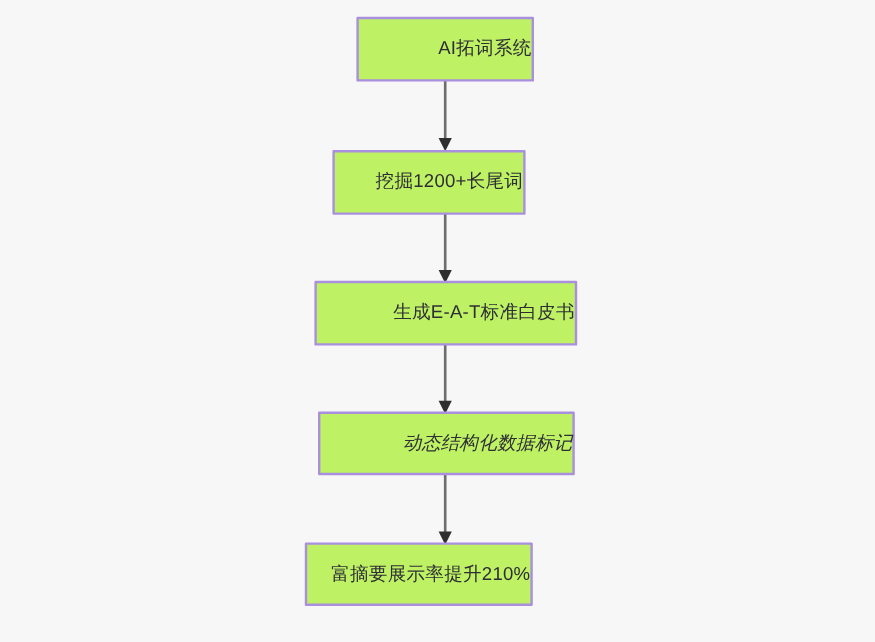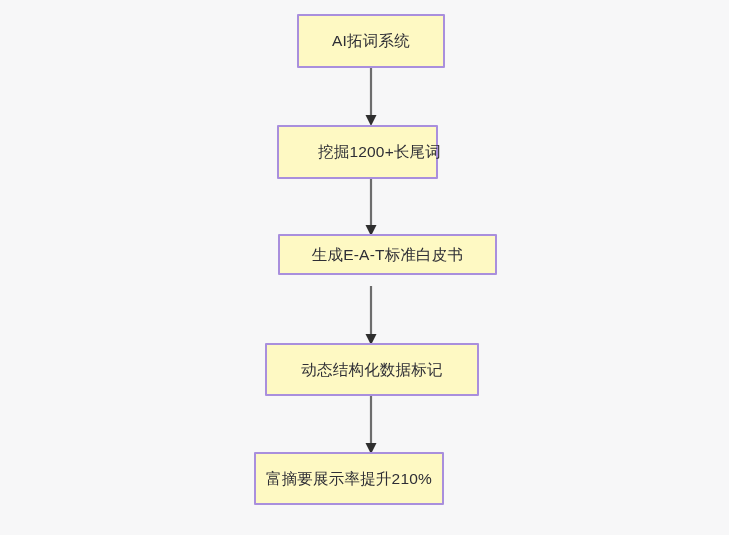--- a/index.html
+++ b/index.html
@@ -14,26 +14,26 @@
     overflow: hidden;
   }
   #flowchart {
     position: relative;
     width: 729px;
     height: 535px;
   }
   .node {
     position: absolute;
     box-sizing: border-box;
-    background: #fef9c3;
+    background: #bef264;
     border: 2px solid #a98fdd;
     border-radius: 1px;
     display: flex;
     align-items: center;
-    justify-content: center;
+    justify-content: flex-end;
   }
   .node-label {
     color: #2e2e35;
     font-size: 15.5px;
     line-height: 1;
     letter-spacing: 0.2px;
     white-space: nowrap;
   }
   .edge {
     position: absolute;
@@ -74,25 +74,25 @@
   </svg>
 
   <div class="node" style="left:297px; top:14px; width:148px; height:54px;">
     <span class="node-label">AI拓词系统</span>
   </div>
 
   <div class="node" style="left:277px; top:125px; width:161px; height:54px;padding-left:44px;">
     <span class="node-label">挖掘1200+长尾词</span>
   </div>
 
-  <div class="node" style="left:262px; top:234px; width:219px; height:41px;margin-left:16px;">
+  <div class="node" style="left:262px; top:234px; width:219px; height:54px;">
     <span class="node-label">生成E-A-T标准白皮书</span>
   </div>
 
-  <div class="node" style="left:265px; top:343px; width:214px; height:53px;">
+  <div class="node" style="left:265px; top:343px; width:214px; height:53px;font-style:italic;">
     <span class="node-label">动态结构化数据标记</span>
   </div>
 
   <div class="node" style="left:254px; top:452px; width:190px; height:53px;">
     <span class="node-label">富摘要展示率提升210%</span>
   </div>
 
 </div>
 
 </body></html>

